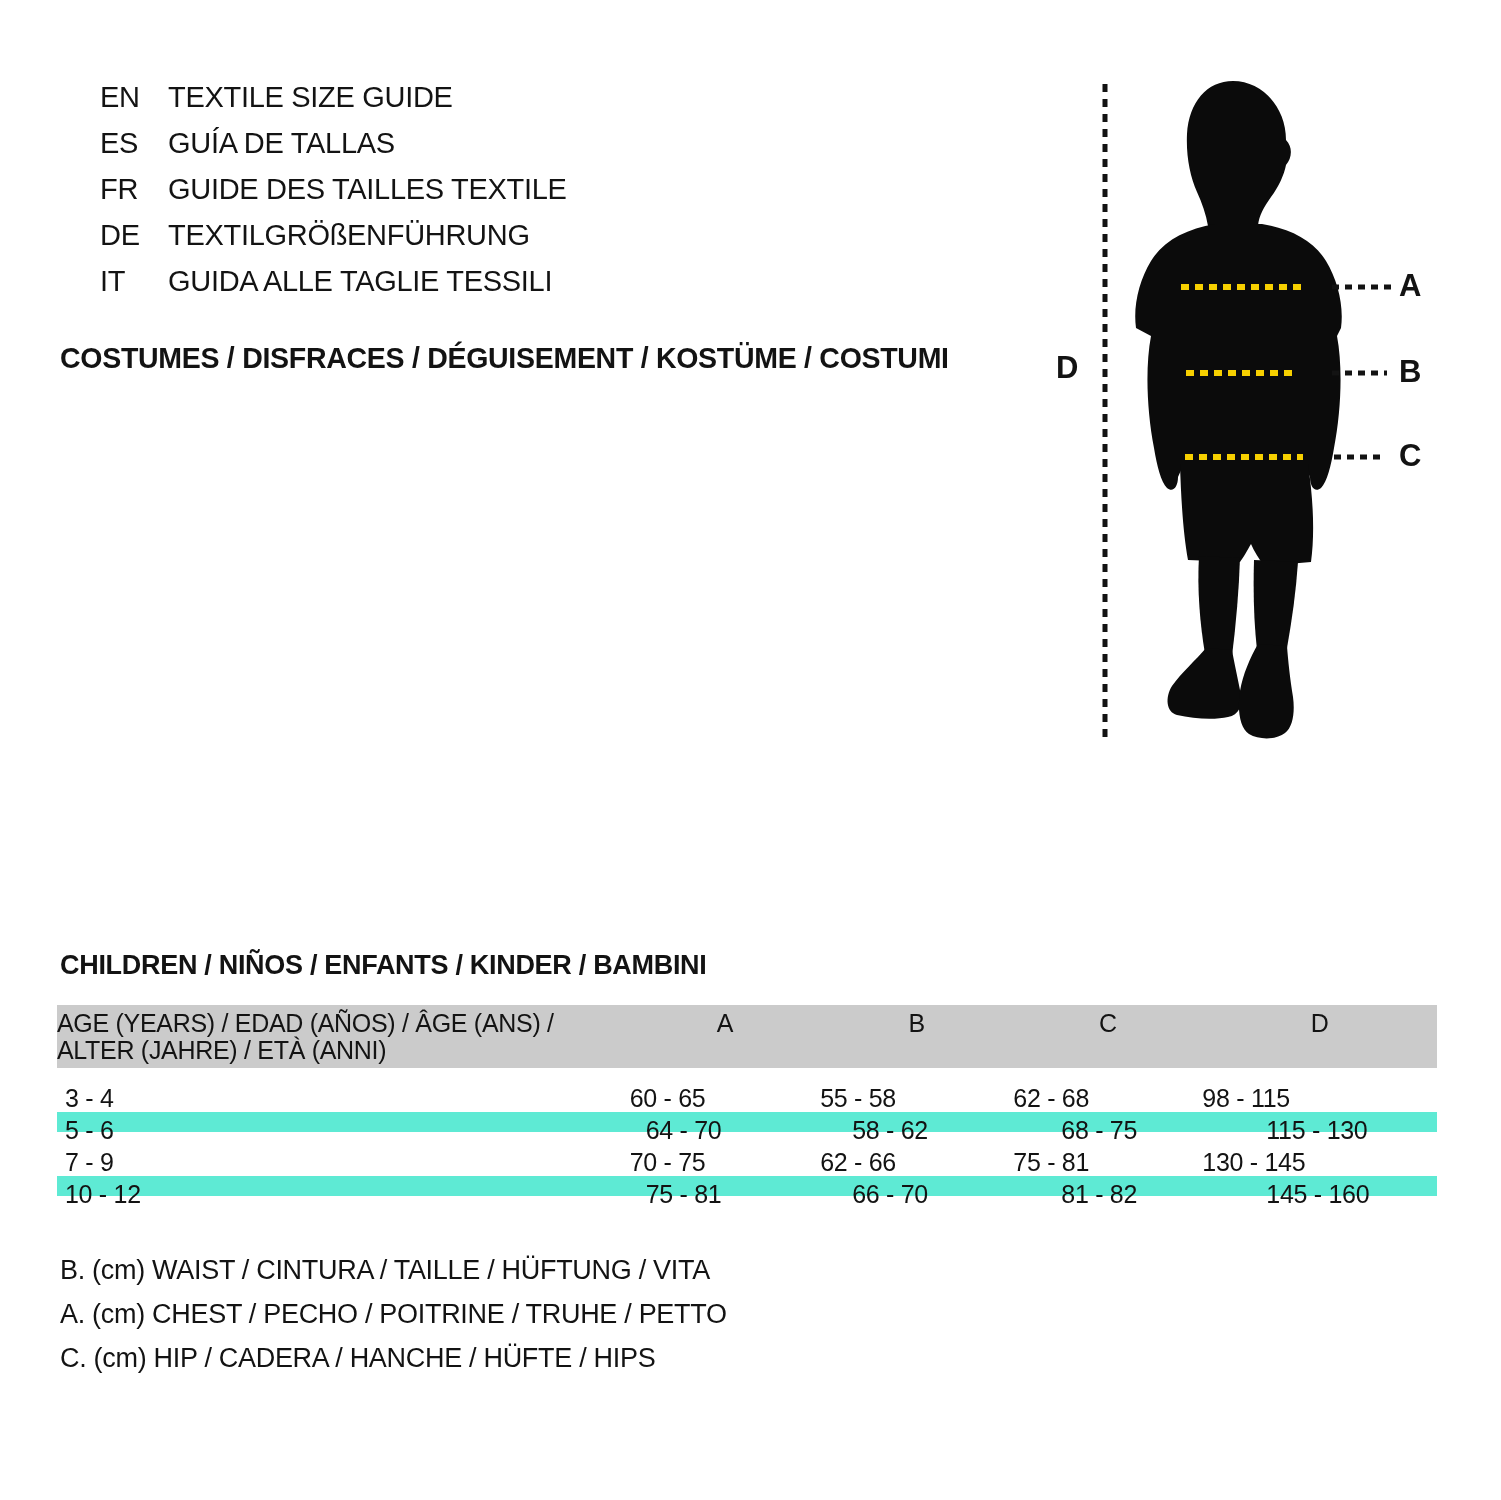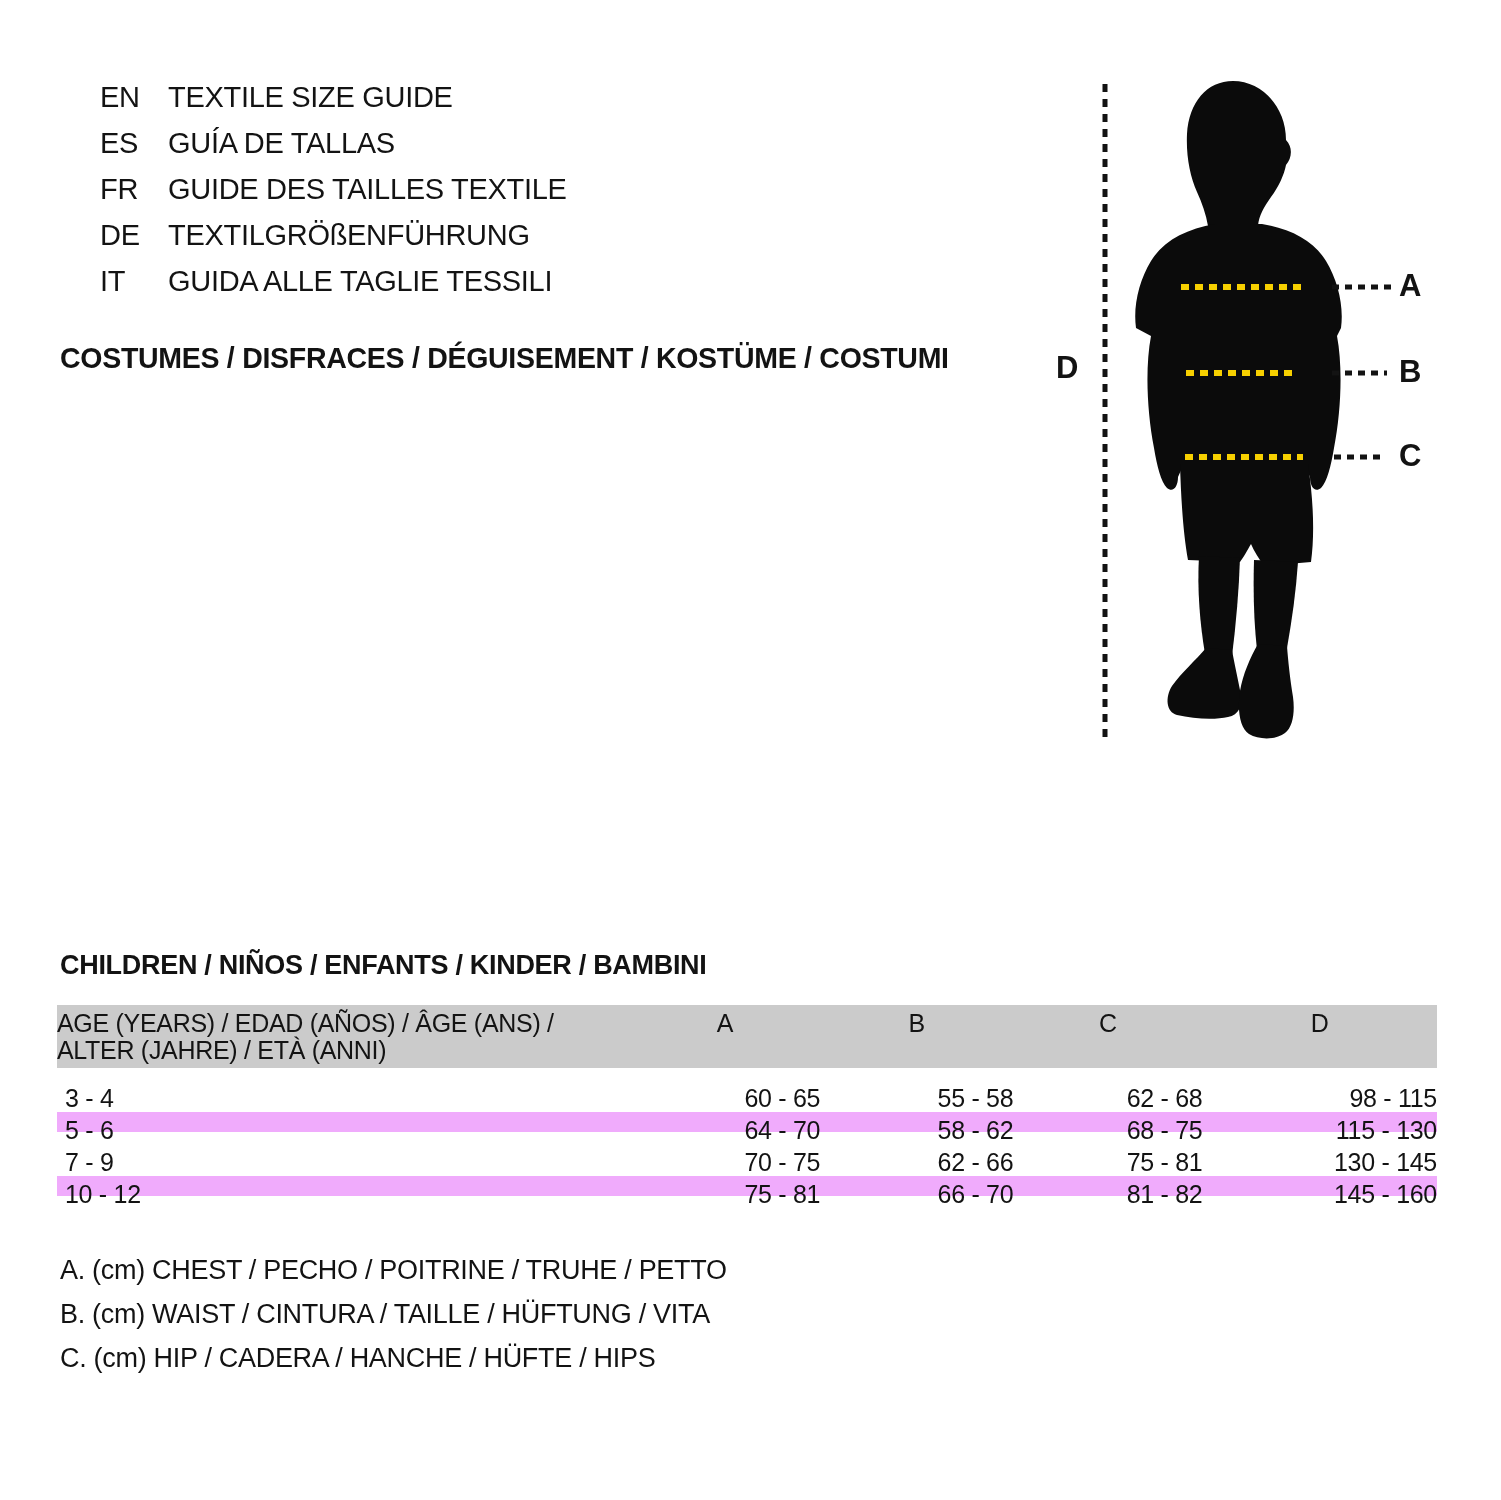--- a/index.html
+++ b/index.html
@@ -30,22 +30,22 @@
     display:grid;grid-template-columns:41.5% 13.8% 14% 13.7% 17%;
     background:#cbcbcb;min-height:60px;box-sizing:border-box;padding:5px 0 4px 0;
   }
   .thead .agecell{padding-left:0;line-height:27px;}
   .thead .numcell{text-align:center;line-height:27px;}
   .trow{
     display:grid;grid-template-columns:41.5% 13.8% 14% 13.7% 17%;
     height:20px;line-height:36px;margin-top:12px;
   }
   .trow .agecell{padding-left:8px;}
-  .trow .numcell{text-align:right;}
-  .trow.alt{background:#f0abfc;}
+  .trow .numcell{text-align:left;}
+  .trow.alt{background:#5eead4;gap:16px;}
   
   .legend{position:absolute;left:60px;top:1248px;font-size:27px;line-height:44px;white-space:nowrap;}
 </style>
 </head>
 <body>
 
 <div id="canvas">
 
   <div class="lang-block">
     <div class="lang-row">
@@ -138,18 +138,18 @@
     <div class="trow alt">
       <div class="agecell">10 - 12</div>
       <div class="numcell">75 - 81</div>
       <div class="numcell">66 - 70</div>
       <div class="numcell">81 - 82</div>
       <div class="numcell">145 - 160</div>
     </div>
   </div>
 
   <div class="legend">
+    <div>B. (cm) WAIST / CINTURA / TAILLE / HÜFTUNG / VITA</div>
     <div>A. (cm) CHEST / PECHO / POITRINE / TRUHE / PETTO</div>
-    <div>B. (cm) WAIST / CINTURA / TAILLE / HÜFTUNG / VITA</div>
     <div>C. (cm) HIP / CADERA / HANCHE / HÜFTE / HIPS</div>
   </div>
 
 </div>
 
 </body></html>

